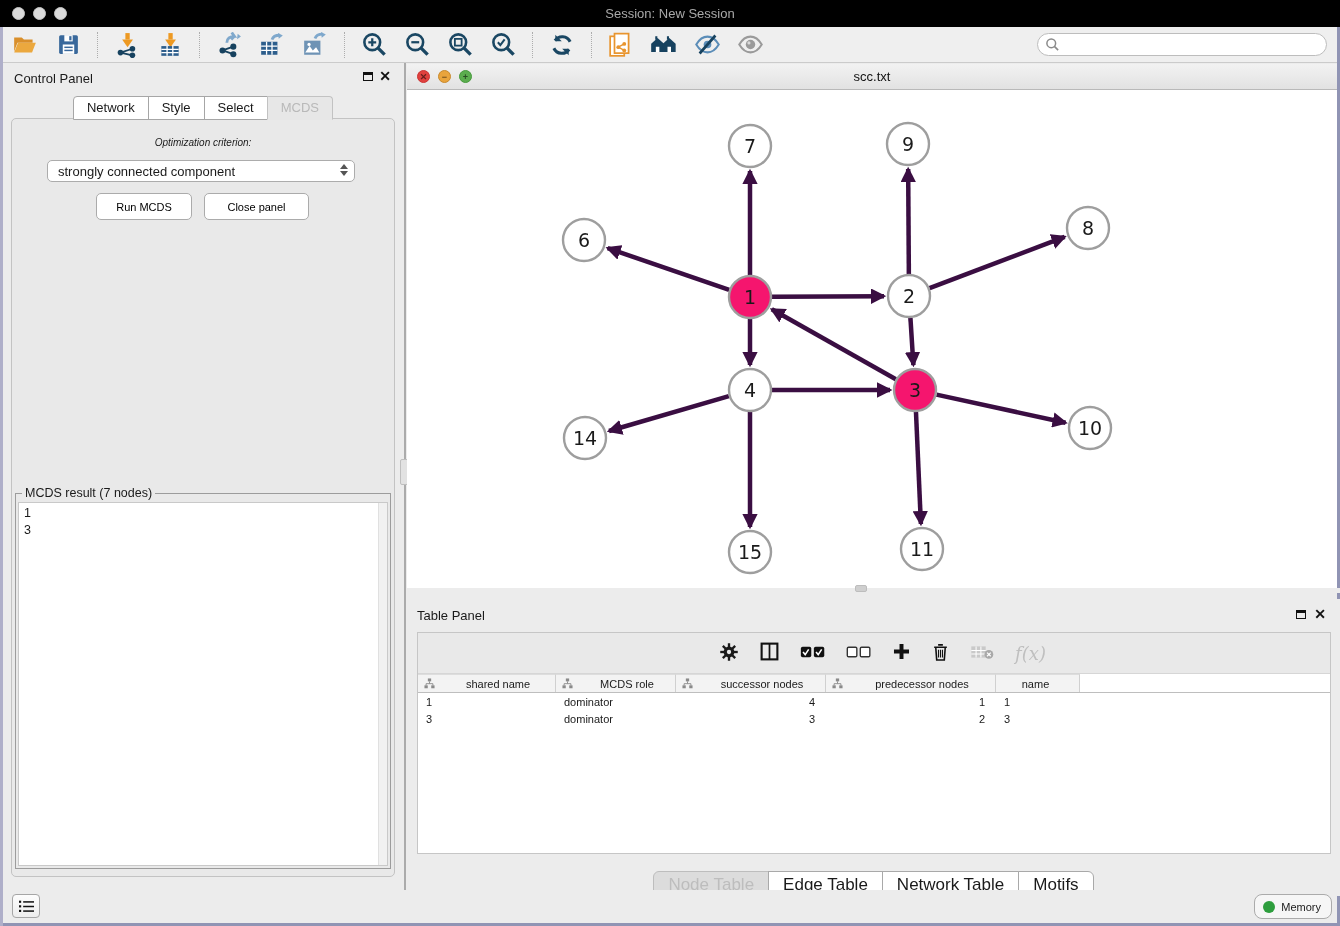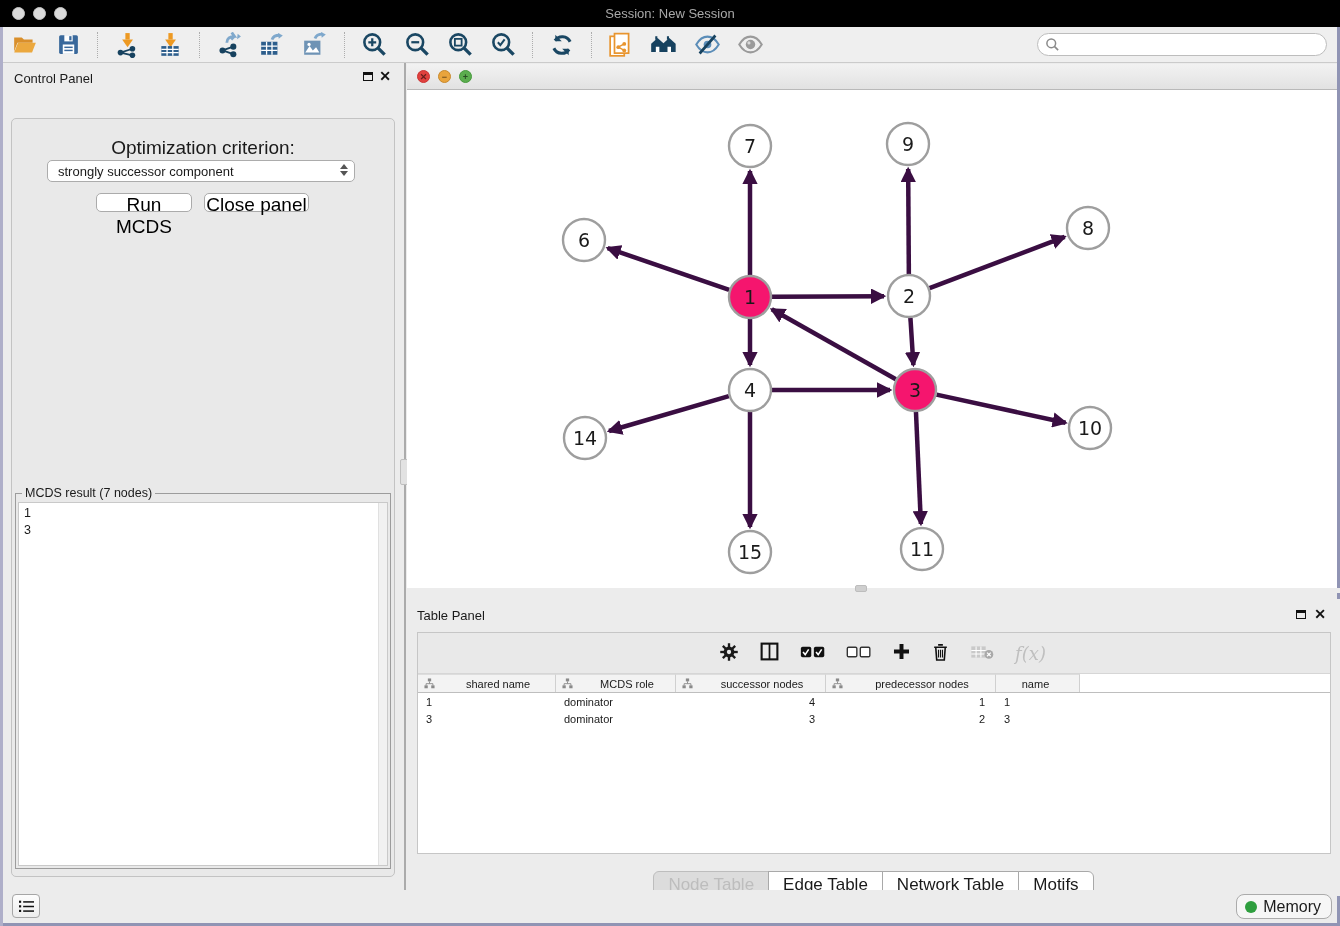--- a/index.html
+++ b/index.html
@@ -37,28 +37,28 @@
   .close-btn { position:absolute; top:5px; font-weight:bold; font-size:14px; color:#111; }
   .cp-header .float-btn { right:30px; } .cp-header .close-btn { right:12px; }
 
   .cp-tabs { position:absolute; left:0; right:0; top:33px; display:flex; justify-content:center; z-index:2; }
   .cp-tab { padding:3px 13px 4px; background:#fff; border:1px solid #A6A6A6; margin-left:-1px; font-size:13px; }
   .cp-tab:first-child { border-radius:4px 0 0 0; margin-left:0; }
   .cp-tab.active { background:#E7E7E7; color:#B9B9B9; border-color:#C2C2C2; border-bottom-color:#E7E7E7; border-radius:0 4px 0 0; }
 
   .cp-body { position:absolute; left:8px; right:8px; top:55px; bottom:13px; background:#E9E9E9;
              border:1px solid #C3C3C3; border-radius:5px; }
-  .opt-label { position:absolute; left:0; right:0; top:18px; text-align:center; font-size:19px; }
+  .opt-label { position:absolute; left:0; right:0; top:18px; text-align:center; font-size:10px;font-style:italic; }
   .criterion { position:absolute; left:35px; width:308px; top:41px; height:22px; background:#fff;
                border:1px solid #ACACAC; border-radius:5px; display:flex; align-items:center; padding-left:10px; font-size:13px; }
   .criterion .stepper { position:absolute; right:6px; top:3px; display:flex; flex-direction:column; gap:2px; align-items:center; }
   .criterion .up { width:0; height:0; border-left:4px solid transparent; border-right:4px solid transparent; border-bottom:5px solid #555; }
   .criterion .down { width:0; height:0; border-left:4px solid transparent; border-right:4px solid transparent; border-top:5px solid #555; }
-  .btn { position:absolute; top:74px; height:19px; background:#fff; border:1px solid #ABABAB; border-radius:5px;
-         font-size:19px; font-family:"Liberation Sans",sans-serif; }
+  .btn { position:absolute; top:74px; height:27px; background:#fff; border:1px solid #ABABAB; border-radius:5px;
+         font-size:11px; font-family:"Liberation Sans",sans-serif; }
   .btn.run { left:84px; width:96px; } .btn.close-panel { left:192px; width:105px; }
 
   .result-box { position:absolute; left:3px; right:3px; top:374px; bottom:7px; border:1px solid #9C9C9C; }
   .result-legend { position:absolute; left:6px; top:-8px; background:#E9E9E9; padding:0 3px; font-size:12.5px; }
   .result-area { position:absolute; left:2px; right:2px; top:8px; bottom:2px; background:#fff; border:1px solid #C9C9C9; }
   .result-text { position:absolute; left:0; top:0; right:10px; bottom:0; padding:2px 5px; font-size:12.5px; line-height:17px; white-space:pre; }
   .result-scroll { position:absolute; right:0; top:0; bottom:0; width:9px; background:#F1F1F1; border-left:1px solid #E0E0E0; }
 
   
   .net-window { position:absolute; left:407px; top:64px; width:930px; height:524px; background:#fff; }
@@ -95,21 +95,21 @@
   .btab { padding:3px 14px 4px; background:#fff; border:1px solid #A9A9A9; margin-left:-1px; font-size:17px; }
   .btab:first-child { border-radius:6px 0 0 6px; margin-left:0; }
   .btab:last-child { border-radius:0 6px 6px 0; }
   .btab.active { background:#DCDCDC; color:#BDBDBD; border-color:#BDBDBD; }
 
   
   .statusbar { position:absolute; left:3px; right:3px; bottom:3px; height:33px; background:#ECECEC; }
   .list-btn { position:absolute; left:9px; top:4px; width:28px; height:24px; background:linear-gradient(#FDFDFD,#EDEDED);
               border:1px solid #A6A6A6; border-radius:4px; display:flex; align-items:center; justify-content:center; }
   .memory-btn { position:absolute; right:5px; top:4px; height:25px; padding:0 10px 0 8px; background:#F6F6F6;
-                border:1px solid #ABABAB; border-radius:8px; display:flex; align-items:center; gap:6px; font-size:16px; }
+                border:1px solid #ABABAB; border-radius:8px; display:flex; align-items:center; gap:6px; font-size:11px; }
   .memory-dot { width:12px; height:12px; border-radius:50%; background:#2E9E3E; }
 </style>
 </head>
 <body>
 
 <div class="app">
 
   <div class="titlebar">
     <div class="tl gray" style="left:12px"></div>
     <div class="tl gray" style="left:33px"></div>
@@ -262,24 +262,30 @@
       <input type="text" placeholder="" style="">
     </span>
   </div>
 
   <div class="control-panel">
     <div class="cp-header">
       <div class="cp-title">Control Panel</div>
       <div class="float-btn"></div>
       <div class="close-btn">✕</div>
     </div>
+    <div class="cp-tabs" id="cp-tabs">
+        <div class="cp-tab">Network</div>
+        <div class="cp-tab">Style</div>
+        <div class="cp-tab">Select</div>
+        <div class="cp-tab active">MCDS</div>
+      </div>
     <div class="cp-body">
       <div class="opt-label">Optimization criterion:</div>
       <div class="criterion">
-        <span>strongly successor component</span>
+        <span>strongly connected component</span>
         <span class="stepper">
             <span class="up"></span>
             <span class="down"></span>
           </span>
       </div>
       <button class="btn run">Run MCDS</button>
       <button class="btn close-panel">Close panel</button>
       <div class="result-box">
         <div class="result-legend">MCDS result (7 nodes)</div>
         <div class="result-area">
@@ -294,20 +300,21 @@
   <div class="vsplit">
       <div class="line"></div>
       <div class="grip"></div>
     </div>
 
   <div class="net-window">
     <div class="net-titlebar">
       <div class="mac red">✕</div>
       <div class="mac yellow">−</div>
       <div class="mac green">+</div>
+      <div class="net-title">scc.txt</div>
     </div>
     <div class="net-canvas" id="net-canvas"><svg width="930" height="498">
           <defs>
             <marker id="arrow" viewBox="0 0 10 10" refX="8.5" refY="5" markerWidth="3.4" markerHeight="3.4" orient="auto" markerUnits="strokeWidth">
               <path d="M0,0L10,5L0,10z" fill="#3A0E42"></path>
             </marker>
           </defs>
           <line x1="343" y1="185" x2="343" y2="81" stroke="#3A0E42" stroke-width="4.5" marker-end="url(#arrow)"></line>
           <line x1="322.1924875913935" y1="199.85525176330984" x2="200.64490046432553" y2="158.11903208714793" stroke="#3A0E42" stroke-width="4.5" marker-end="url(#arrow)"></line>
           <line x1="364.9995649035371" y1="206.86163795658152" x2="477.00049442779874" y2="206.1572295947937" stroke="#3A0E42" stroke-width="4.5" marker-end="url(#arrow)"></line>

